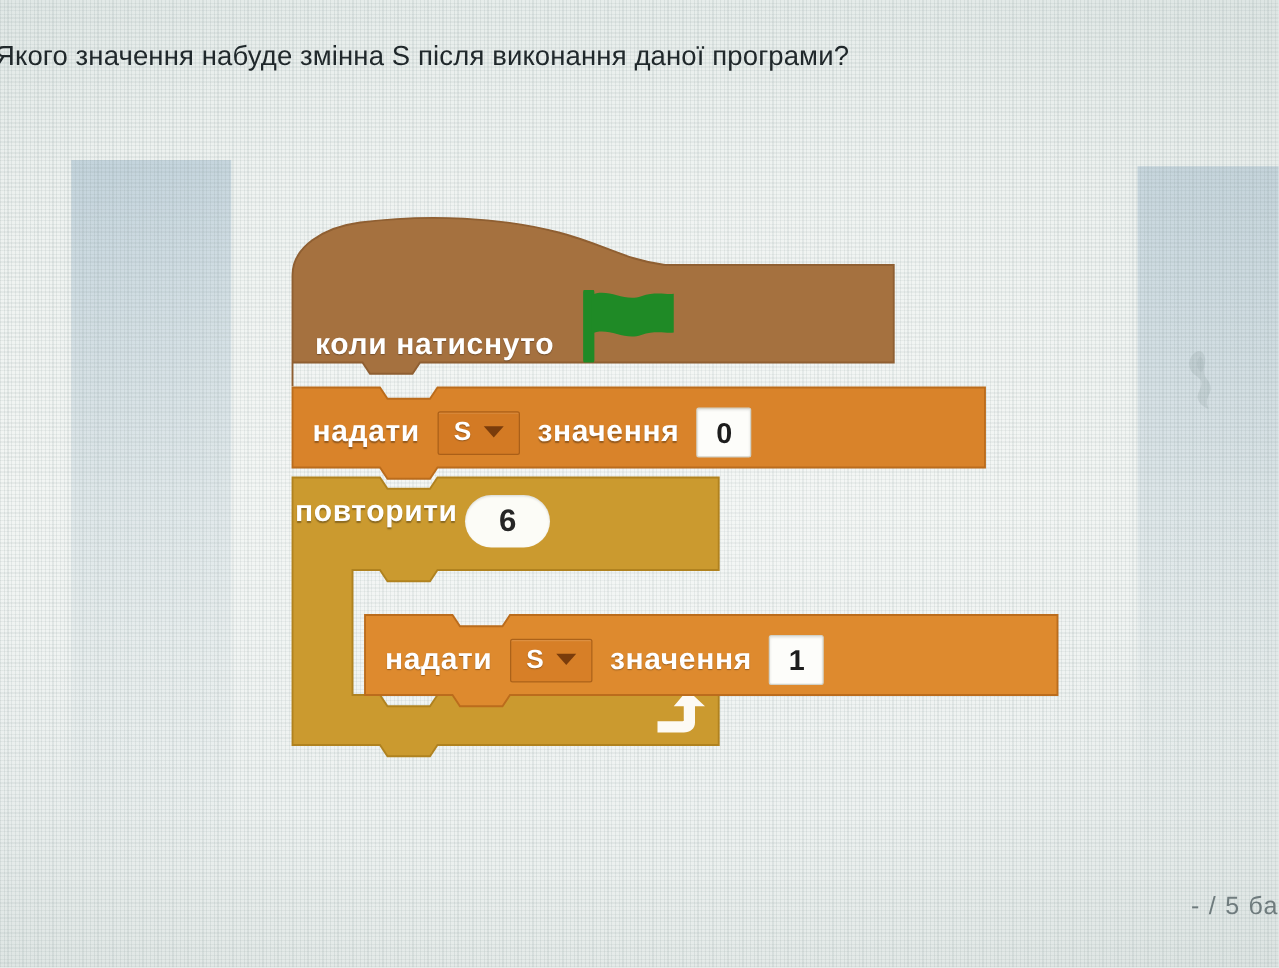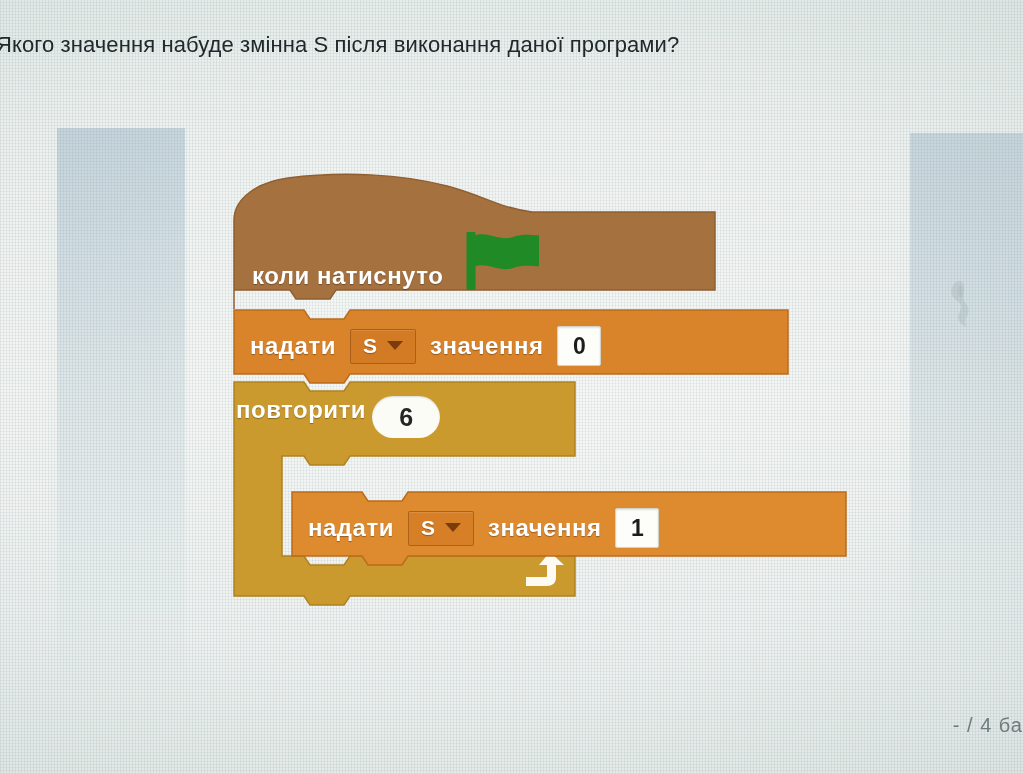--- a/index.html
+++ b/index.html
@@ -351,13 +351,13 @@
         <span class="var-name">S</span>
         <span class="caret"></span>
       </div>
       <span class="blk-label">значення</span>
       <div class="num-input-square">1</div>
     </div>
   </div>
 
 </div>
 
-<div id="score-text">- / 4 ба</div>
+<div id="score-text">- / 5 ба</div>
 
 </body></html>

